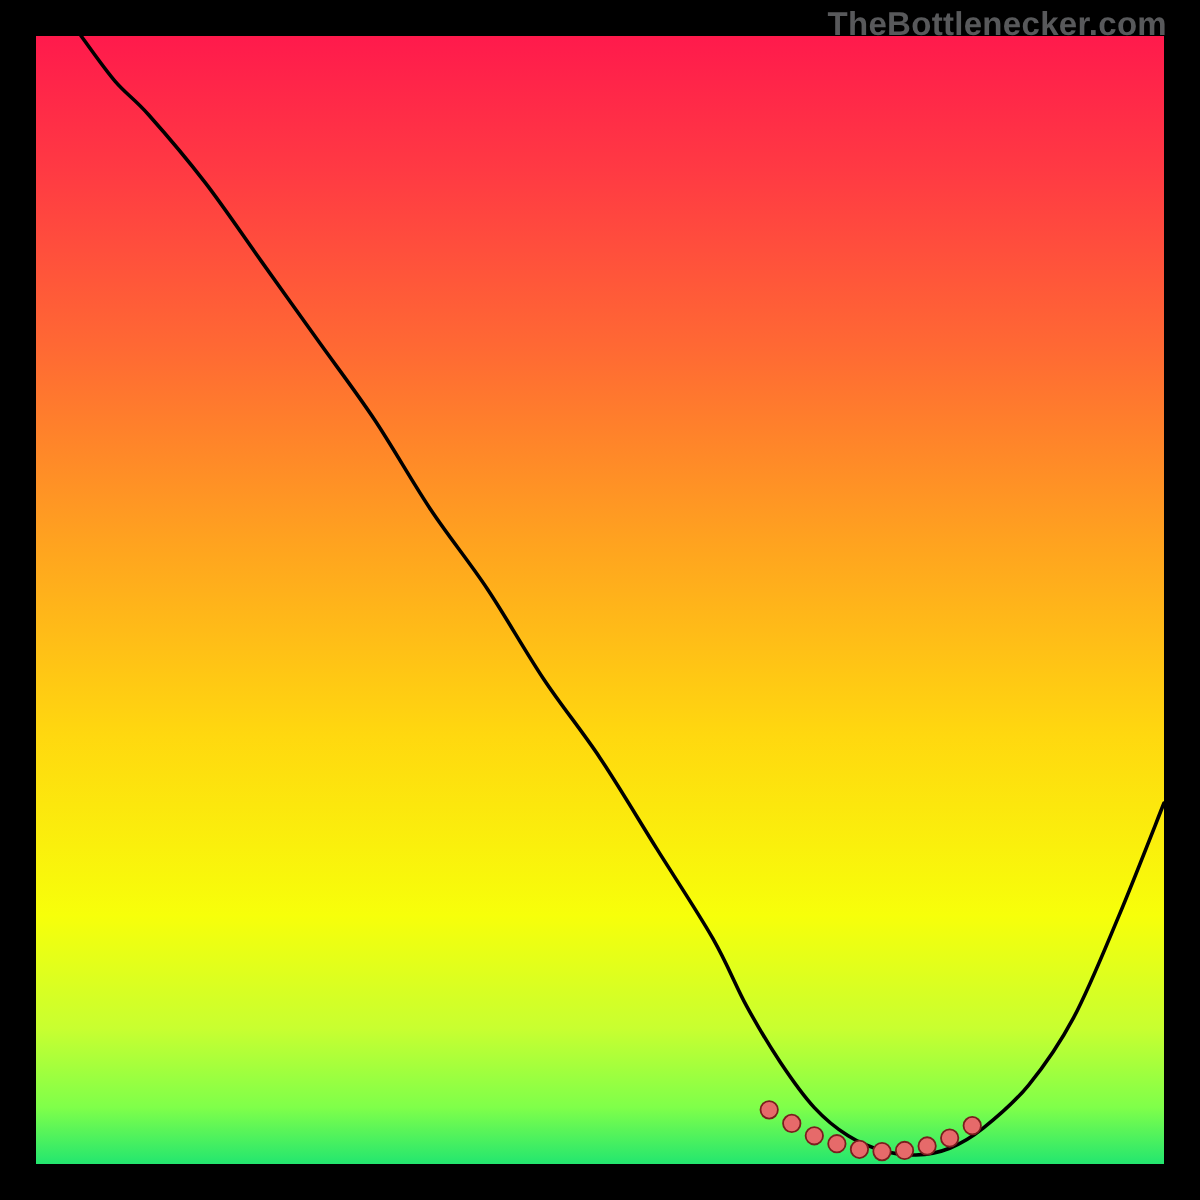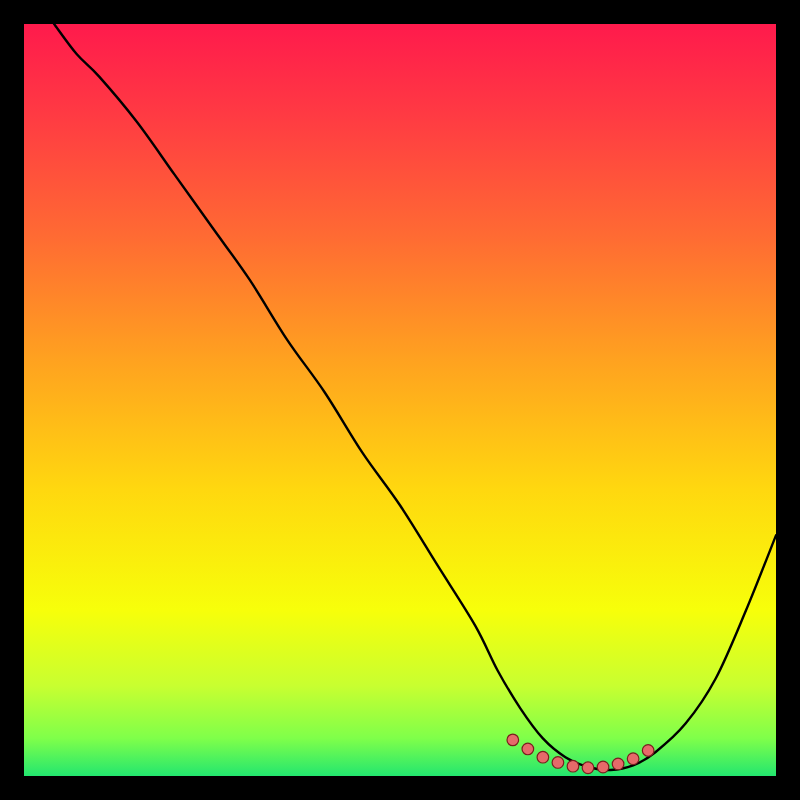--- a/index.html
+++ b/index.html
@@ -32,20 +32,21 @@
     top: 24px;
     width: 752px;
     height: 752px;
     display: block;
   }
 </style>
 </head>
 <body>
 <div class="frame">
 
+  <div class="watermark">TheBottlenecker.com</div>
 
   <svg viewBox="0 0 752 752" preserveAspectRatio="none">
     <defs>
       <linearGradient id="bg-grad" x1="0" y1="0" x2="0" y2="1">
           <stop offset="0%" stop-color="#ff1a4c"></stop>
           <stop offset="12%" stop-color="#ff3a43"></stop>
           <stop offset="28.000000000000004%" stop-color="#ff6a33"></stop>
           <stop offset="45%" stop-color="#ffa31f"></stop>
           <stop offset="62%" stop-color="#ffd80f"></stop>
           <stop offset="78%" stop-color="#f7ff0a"></stop>

